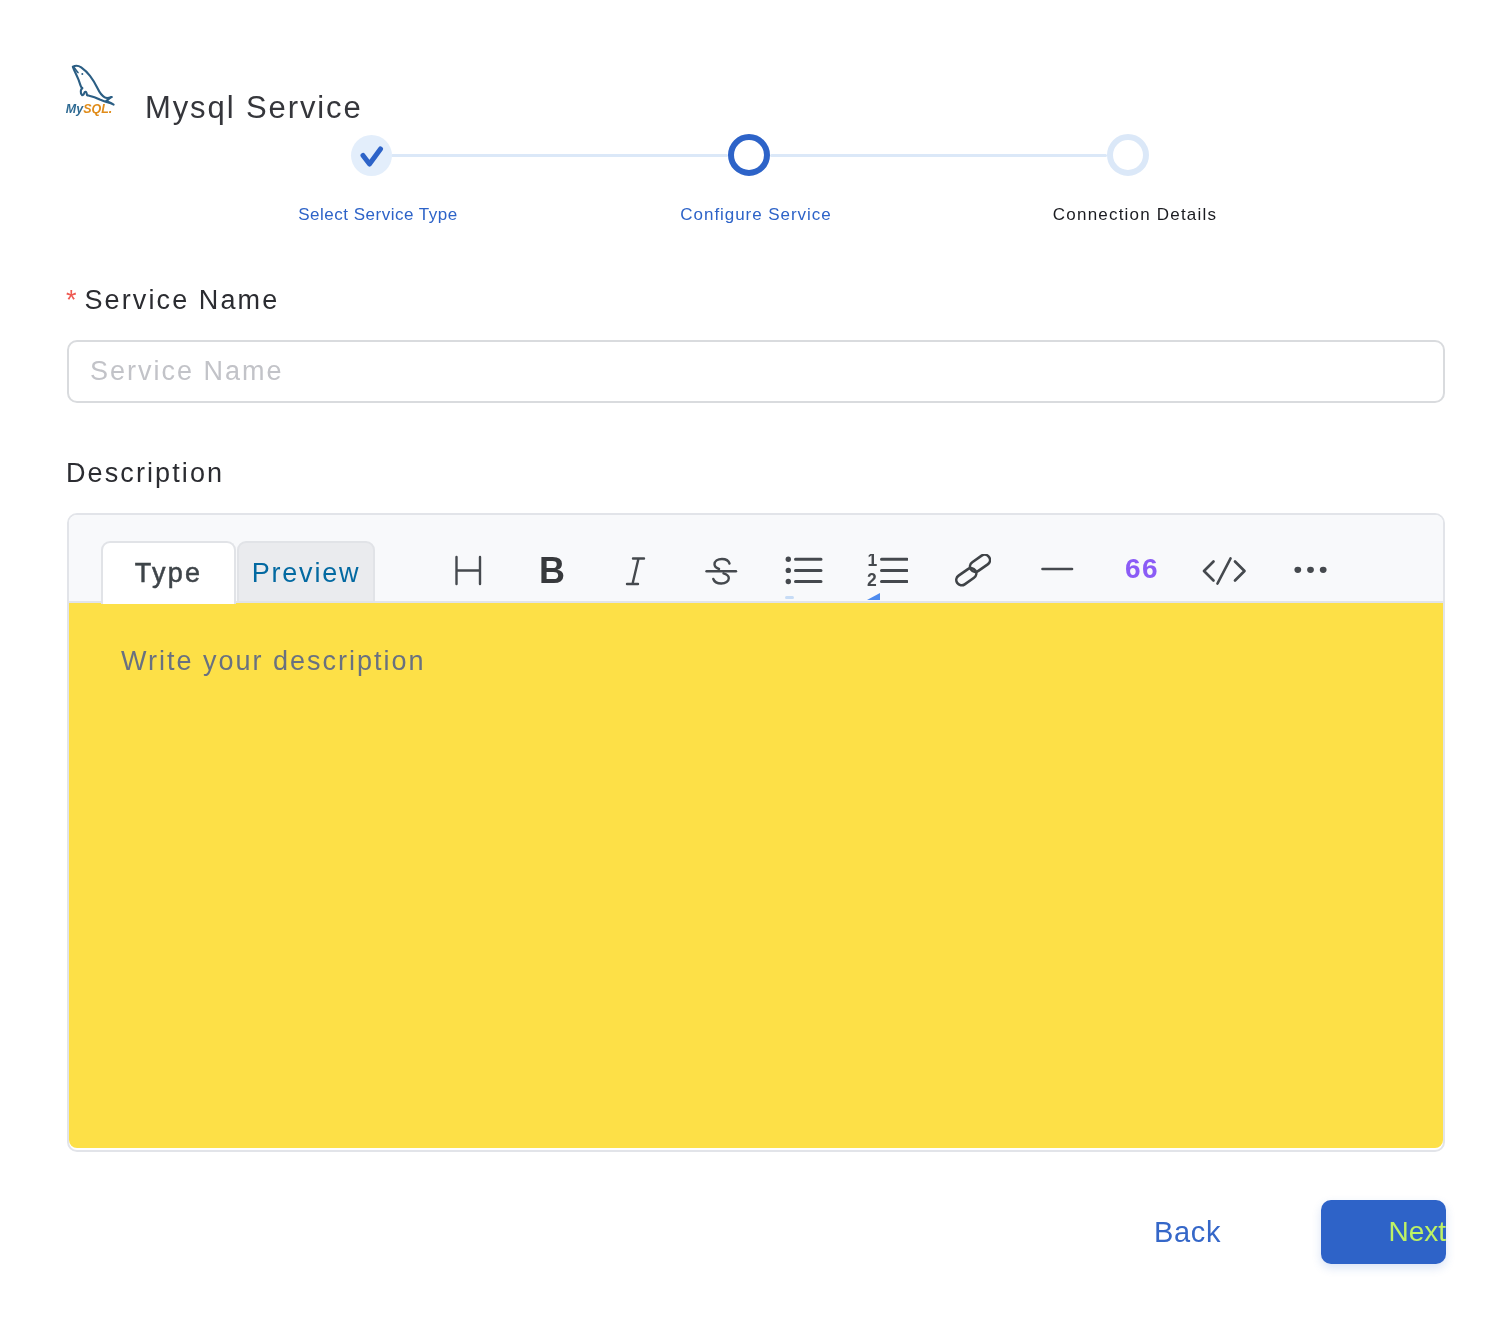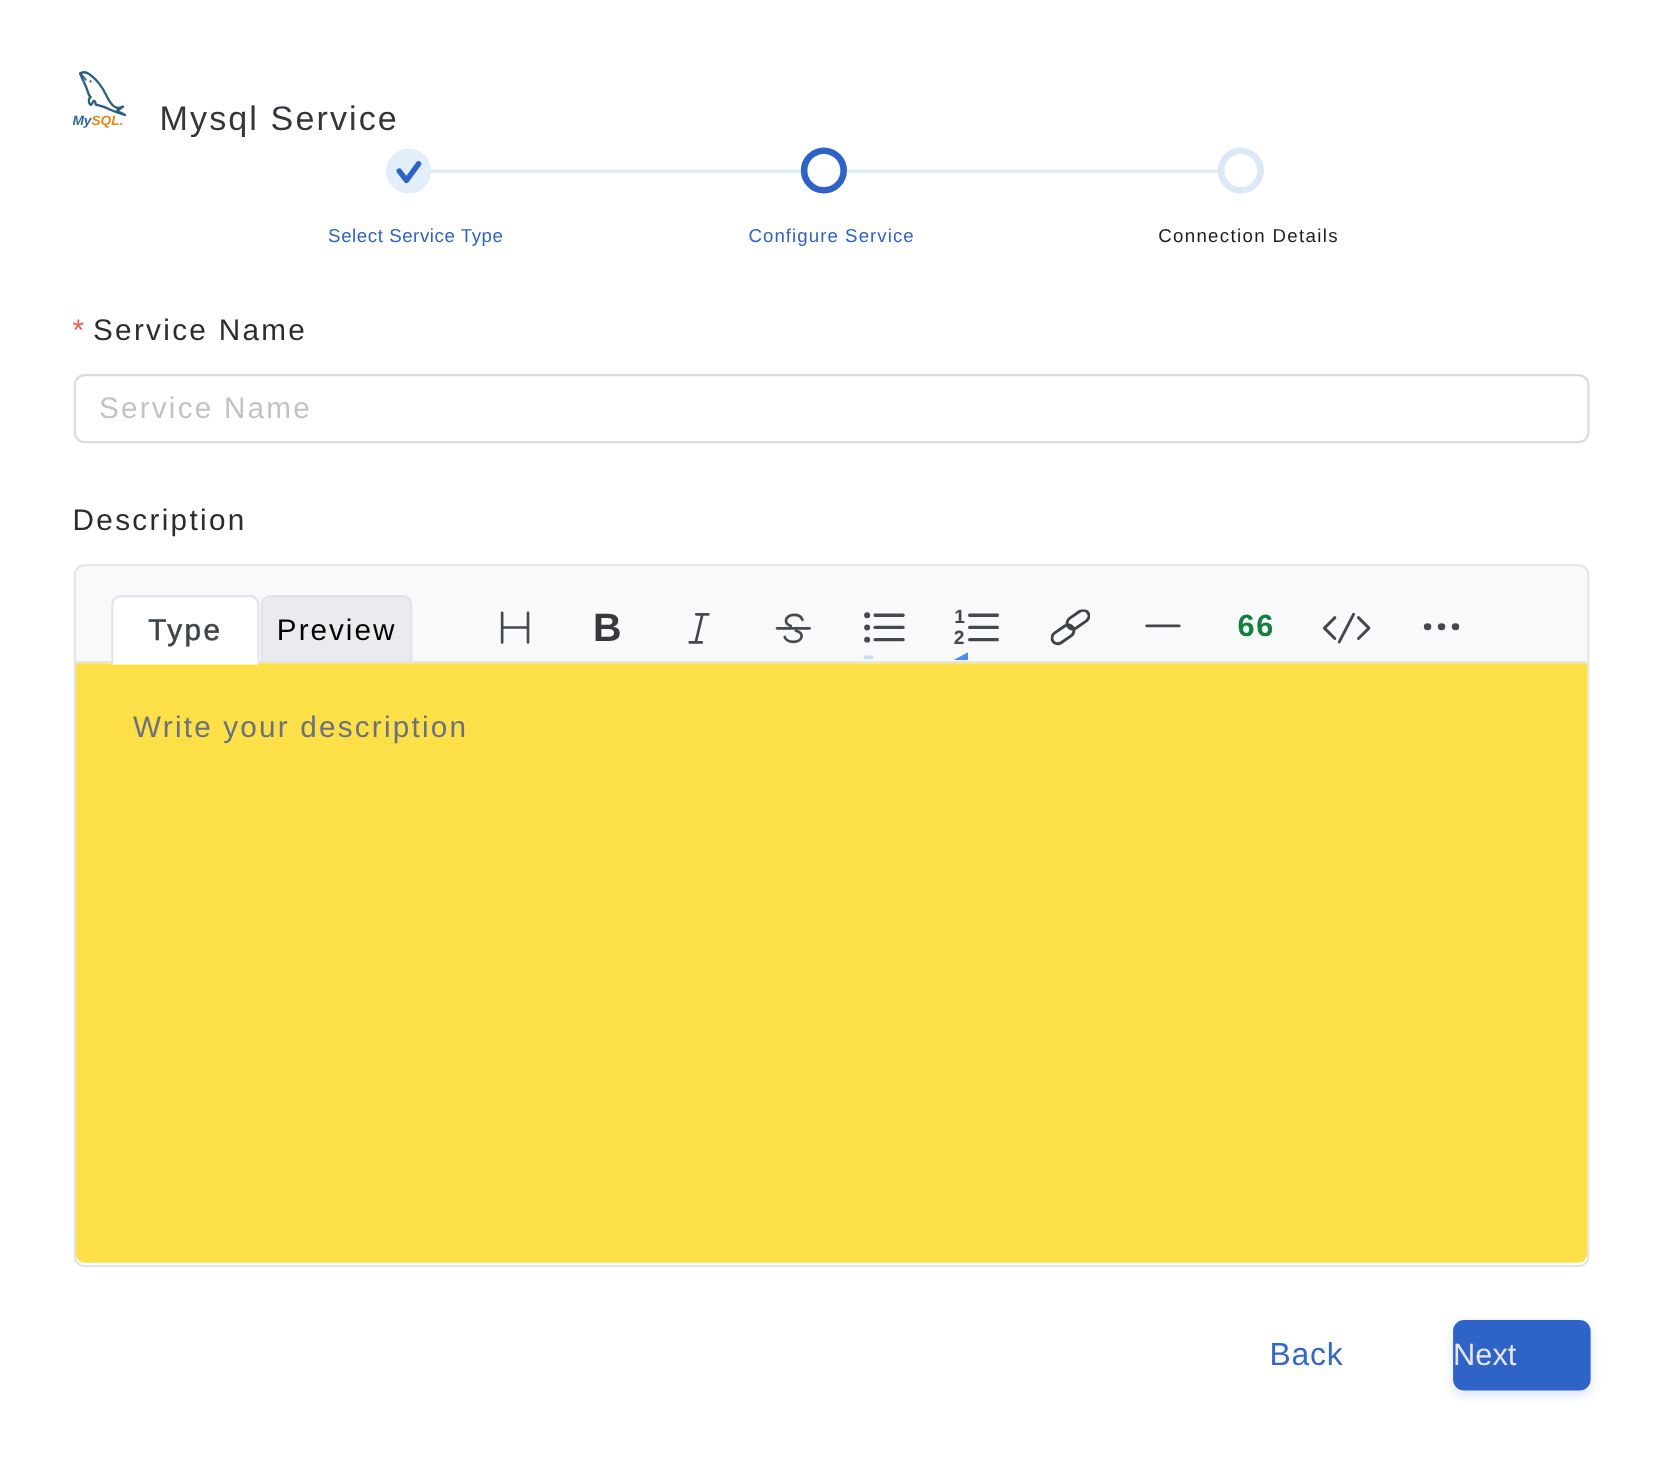--- a/index.html
+++ b/index.html
@@ -28,29 +28,29 @@
   .placeholder { left:90px; top:356px; font-size:27px; color:#c2c3c8; letter-spacing:2.0px; }
 
   .editor { left:67px; top:513px; width:1378px; height:638.5px; border:2px solid #e2e4e9;
     border-radius:10px; background:#fff; }
   .edhead { left:0; top:0; width:1374px; height:88px; background:#f8f9fb;
     border-bottom:2px solid #e2e4e9; border-radius:8px 8px 0 0; }
   .tab { top:26px; height:62px; font-size:27px; line-height:60px; text-align:center;
     border:2px solid #e1e3e7; border-radius:9px 9px 0 0; }
   .tab.write { left:32px; width:135px; height:63px; background:#fff; border-bottom:none; color:#3e4449;
     letter-spacing:2.2px; -webkit-text-stroke:0.5px #3e4449; z-index:3; }
-  .tab.preview { left:168px; width:138px; background:#eaebee; color:#000000; letter-spacing:1.8px; }
+  .tab.preview { left:168px; width:138px; background:#eaebee; color:#0369a1; letter-spacing:1.8px; }
   .edbody { left:0; top:88px; width:1374px; height:545px; background:#fde047; border-radius:0 0 8px 8px; }
   .edph { left:52px; top:43px; font-size:27px; color:#697180; letter-spacing:2px; }
 
   .icon { top:38.5px; width:34px; height:34px; }
 
   .back { left:1154px; top:1216px; font-size:29px; color:#3567c8; letter-spacing:0.7px; }
   .next { left:1321px; top:1200px; width:125px; height:64px; background:#2e63c8;
-    border-radius:10px; color:#e5e5e5; font-size:28px; text-align:left; line-height:64px;
+    border-radius:10px; color:#bef264; font-size:28px; text-align:right; line-height:64px;
     box-shadow:0 4px 10px rgba(47,99,200,0.18); }
 
   .caret { left:798px; top:78px; width:0; height:0;
     border-bottom:7px solid #4e8bee; border-left:13px solid transparent; }
 </style>
 </head>
 <body>
 
   <div class="abs" style="left:66px; top:63px; width:52px; height:56px;font-style:italic;">
     <svg width="52" height="56" viewBox="0 0 52 56">
@@ -140,21 +140,21 @@
             <rect x="14" y="4" width="22" height="10.6" rx="5.3" transform="rotate(-35 25 9.3)"></rect>
             <rect x="0.3" y="17.4" width="22" height="10.6" rx="5.3" transform="rotate(-35 11.3 22.7)"></rect>
           </g>
         </svg>
       </div>
       <div class="abs icon" style="left:971px;">
         <svg width="34" height="34" viewBox="0 0 34 34">
           <path d="M2.5 15 H 32" stroke="#45494e" stroke-width="2.6" stroke-linecap="round"></path>
         </svg>
       </div>
-      <div class="abs icon" style="left:1056px; font-size:28px; font-weight:bold; color:#15803d; text-align:right; line-height:30px; letter-spacing:1.5px;">66</div>
+      <div class="abs icon" style="left:1056px; font-size:28px; font-weight:bold; color:#8b5cf6; text-align:right; line-height:30px; letter-spacing:1.5px;">66</div>
       <div class="abs icon" style="left:1131px; width:48px;">
         <svg width="48" height="34" viewBox="0 0 48 34">
           <g stroke="#45494e" stroke-width="2.7" stroke-linecap="round" stroke-linejoin="round" fill="none">
             <path d="M13.5 7.5 L 4 17 L 13.5 26.5"></path>
             <path d="M35 7.5 L 44.5 17 L 35 26.5"></path>
             <path d="M30.5 4.5 L 17.5 29.5"></path>
           </g>
         </svg>
       </div>
       <div class="abs icon" style="left:1224px;">

